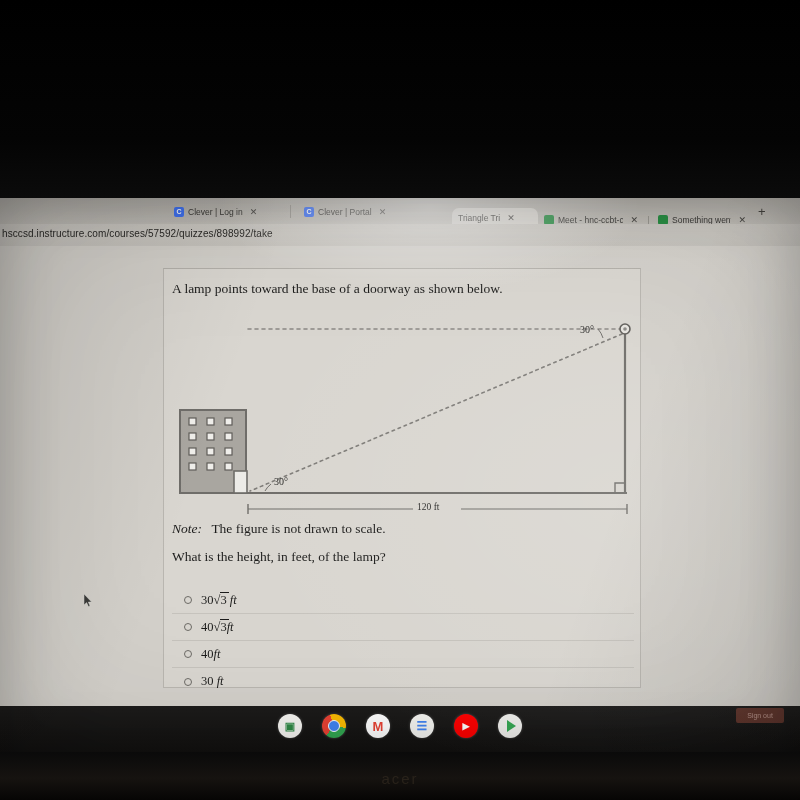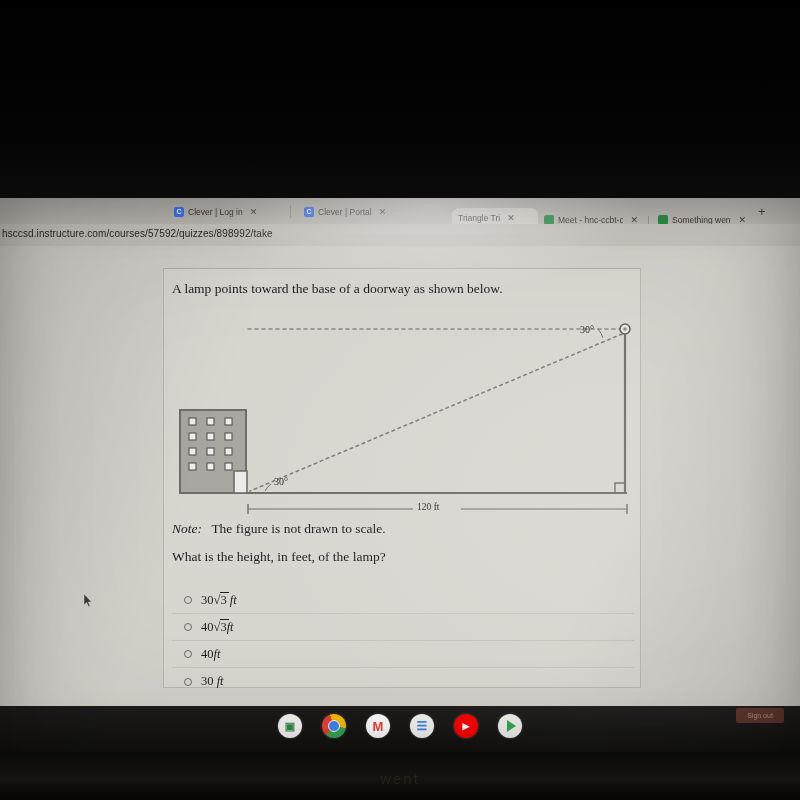--- a/index.html
+++ b/index.html
@@ -370,14 +370,14 @@
       <div class="shelf-ic ic-youtube">▶</div>
       <div class="shelf-ic ic-play"></div>
     </div>
     <div class="signout-btn">Sign out</div>
 
     <div class="glare"></div>
     <div class="vignette"></div>
   </div>
 
   <div class="bezel-bottom"></div>
-  <div class="acer-logo">went</div>
+  <div class="acer-logo">acer</div>
 </div>
 
 </body></html>

